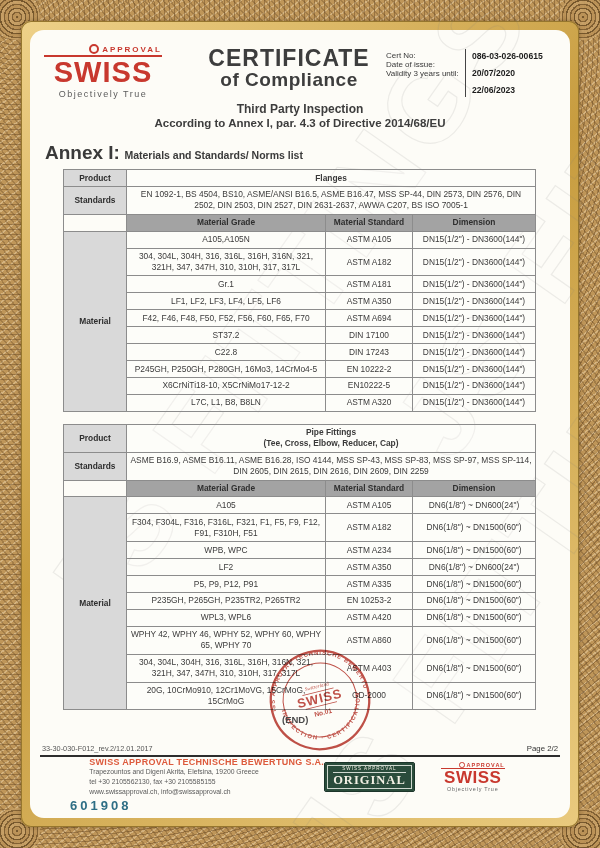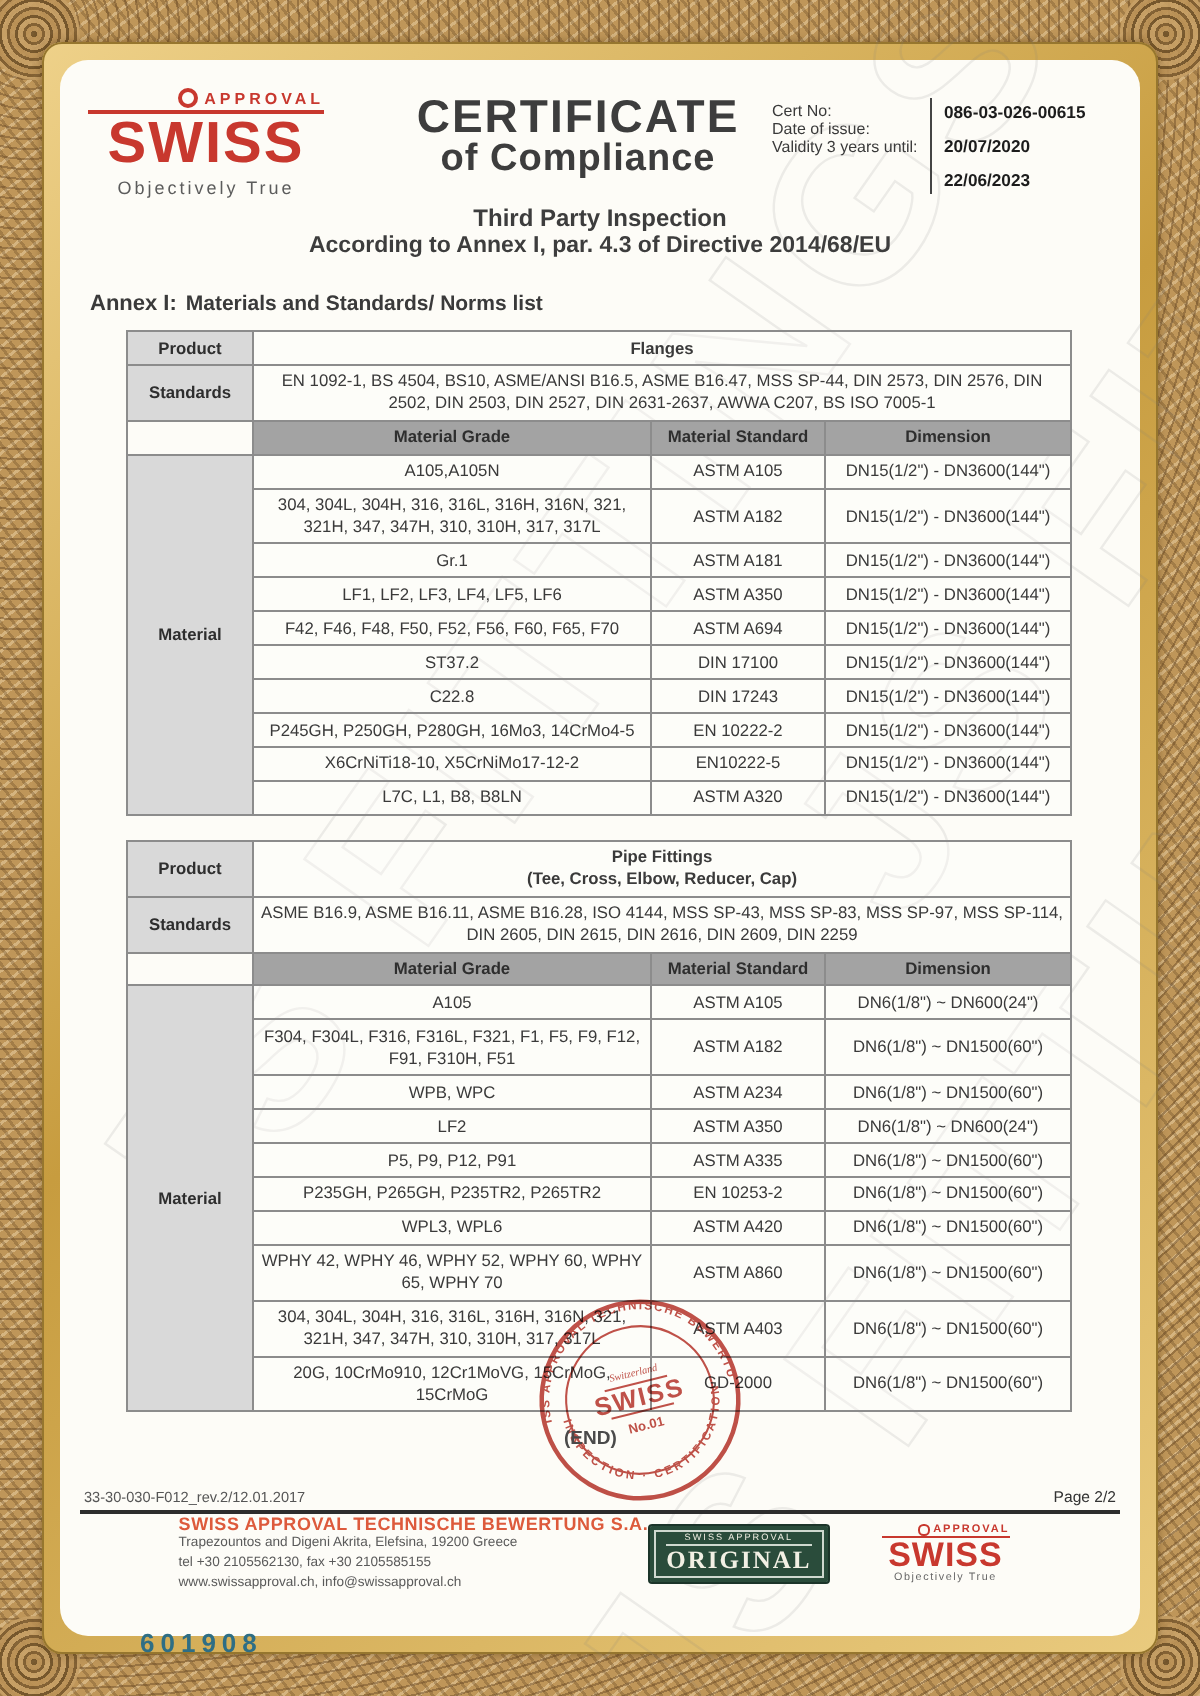--- a/index.html
+++ b/index.html
@@ -46,21 +46,21 @@
   .t2{font-size:19px;font-weight:800;letter-spacing:.5px;line-height:1.1;}
   .certbox{flex:0 0 172px;display:flex;margin-top:5px;height:48px;}
   .cb-labels{font-size:8px;color:#3a3a3a;display:flex;flex-direction:column;justify-content:flex-start;
     padding:2px 5px 2px 0;flex:1;}
   .cb-values{font-size:8.6px;font-weight:bold;color:#1c1c1c;border-left:1.3px solid #444;
     display:flex;flex-direction:column;justify-content:space-between;padding:2px 0 2px 6px;flex:0 0 86px;}
   .sub1{text-align:center;font-size:12px;font-weight:800;color:#3d3d3d;margin-top:3px;}
   .sub2{text-align:center;font-size:11.5px;font-weight:800;color:#3d3d3d;margin-top:1px;}
 
   .annex{margin:13px 0 0 15px;color:#3a3a3a;}
-  .annex .a1{font-size:11px;font-weight:800;}
+  .annex .a1{font-size:19px;font-weight:800;}
   .annex .a2{font-size:10.5px;font-weight:800;}
 
   
   table.spec{border-collapse:collapse;width:472px;margin:5px 0 0 33px;font-size:8.4px;color:#3a3a3a;
     table-layout:fixed;border:1.5px solid #6b6b6b;background:rgba(255,255,255,.25);}
   table.spec td{border:1px solid #8c8c8c;padding:2.5px 3px;text-align:center;vertical-align:middle;line-height:1.3;}
   td.lbl{background:#d9d9d9;font-weight:bold;color:#2e2e2e;}
   td.ch{background:#a3a3a3;font-weight:bold;color:#2e2e2e;}
   td.blank{background:#fdfcf7;}
   td.pv{font-weight:bold;}
@@ -84,21 +84,21 @@
   .orig-stamp{background:#2a4c3b;border:1px solid #1c352a;box-shadow:inset 0 0 0 2px #2a4c3b, inset 0 0 0 3px #cfd8cf;
     color:#f2f0e4;text-align:center;padding:3px 8px;border-radius:2px;}
   .os-small{display:block;font-size:4.6px;letter-spacing:1px;border-bottom:.5px solid #cfd8cf;padding-bottom:1px;}
   .os-big{display:block;font-family:"Liberation Serif",serif;font-size:12.5px;font-weight:bold;letter-spacing:1px;}
   .mini-logo .ml-approval{display:flex;justify-content:flex-end;align-items:center;gap:2px;font-size:5.5px;
     font-weight:bold;color:#c8382e;letter-spacing:1px;width:64px;}
   .ml-dot{width:3.5px;height:3.5px;border:1.2px solid #c8382e;border-radius:50%;display:inline-block;}
   .ml-brand{width:64px;text-align:center;font-size:17px;font-weight:800;color:#c8382e;line-height:1;
     border-top:1.4px solid #c8382e;letter-spacing:.5px;}
   .ml-tag{width:64px;text-align:center;font-size:5.4px;color:#666;letter-spacing:.8px;}
-  .serial{margin:17px 0 0 30px;font-size:13px;font-weight:bold;color:#2e6e85;letter-spacing:3px;}
+  .serial{margin:1px 0 0 30px;font-size:13px;font-weight:bold;color:#2e6e85;letter-spacing:3px;}
 </style>
 </head>
 <body>
 
 <div class="cert">
   <div class="border-art"></div>
   <div class="rosette tl"></div>
   <div class="rosette tr"></div>
   <div class="rosette bl"></div>
   <div class="rosette br"></div>

